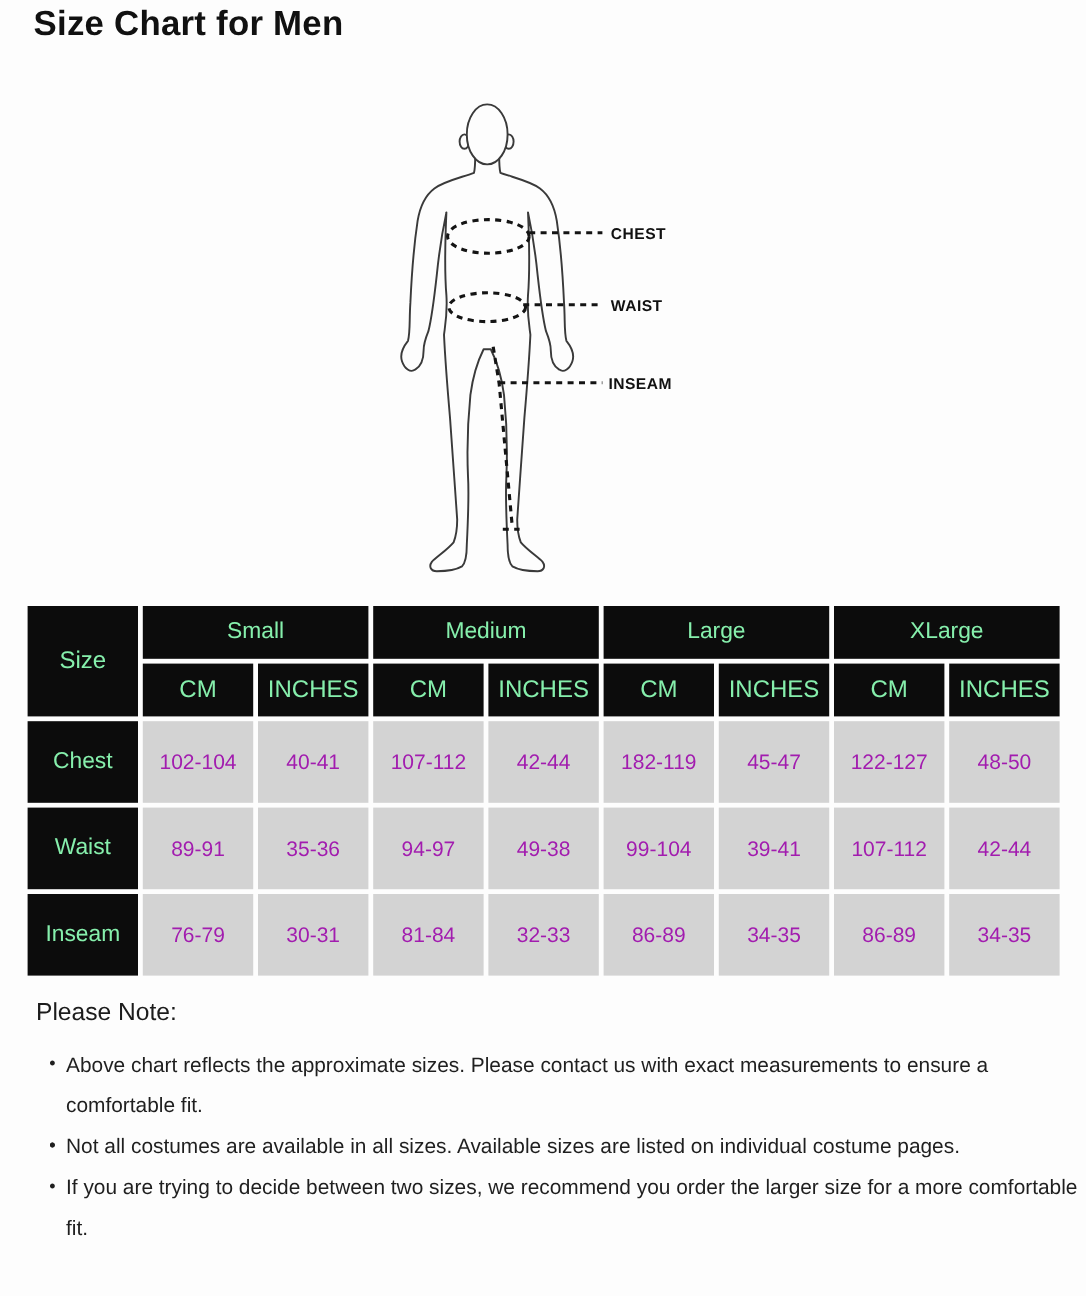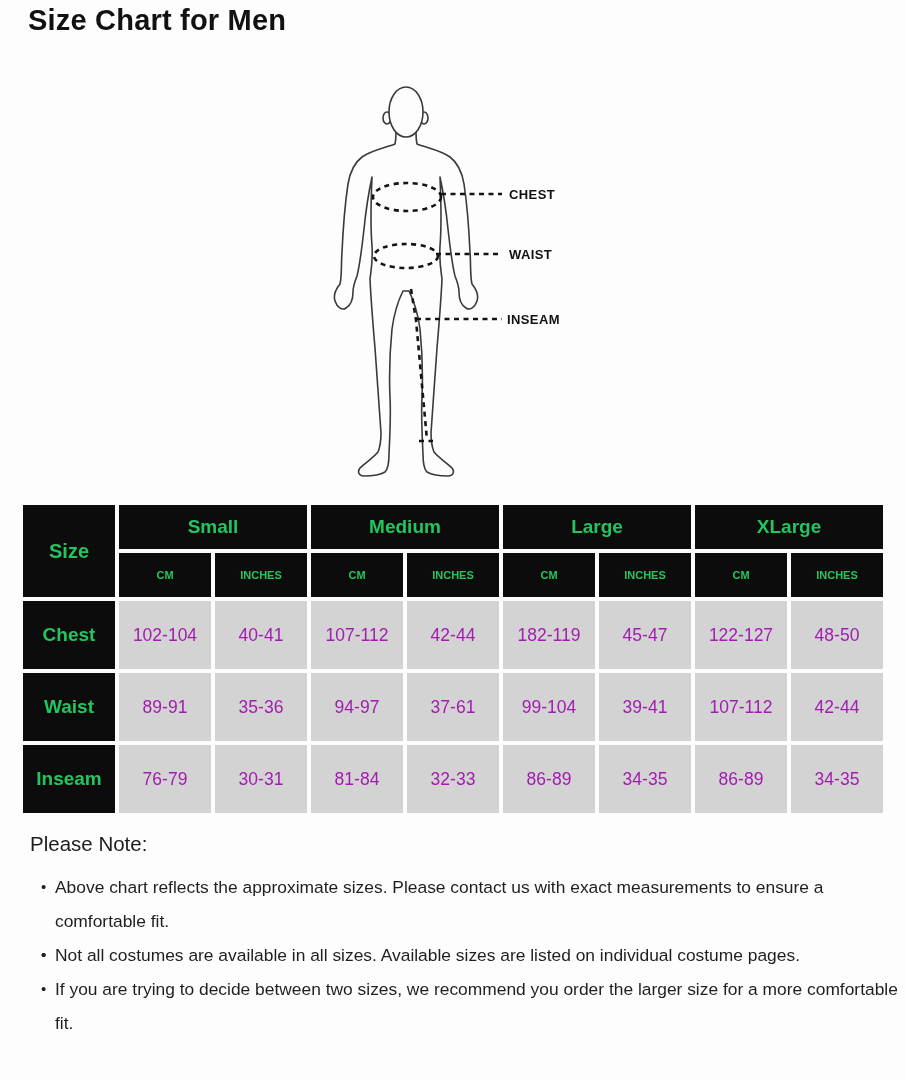--- a/index.html
+++ b/index.html
@@ -31,24 +31,24 @@
     position: absolute; left: 19px; top: 501px;
     border-collapse: separate; border-spacing: 4px;
     table-layout: fixed; width: 868px;
     background: #fdfdfd;
   }
   .size-table th, .size-table td {
     text-align: center; vertical-align: middle;
     font-family: "Liberation Sans", sans-serif;
   }
   .size-table th.dark, .size-table td.dark {
-    background: #0c0c0c; color: #22c55e; font-weight: bold;
+    background: #0c0c0c; color: #86efac; font-weight: normal;
   }
   .size-table .group-row th { height: 44px; font-size: 19px; }
-  .size-table .unit-row th { height: 44px; font-size: 11px; text-align: center; }
+  .size-table .unit-row th { height: 44px; font-size: 20px; text-align: center; }
   .size-table th.corner { font-size: 20px; }
   .size-table td.rowlabel { font-size: 19px; height: 68px; }
   .size-table td.val {
     background: #d3d3d3; color: #a21caf;
     font-size: 17.5px; height: 68px; font-weight: normal;
   }
 
   
   .notes { position: absolute; left: 30px; top: 830px; width: 872px; }
   .notes-heading { font-size: 20.5px; color: #1c1c1c; line-height: 28px; }
@@ -183,21 +183,21 @@
         <td class="val">182-119</td>
         <td class="val">45-47</td>
         <td class="val">122-127</td>
         <td class="val">48-50</td>
       </tr>
       <tr>
         <td class="dark rowlabel">Waist</td>
         <td class="val">89-91</td>
         <td class="val">35-36</td>
         <td class="val">94-97</td>
-        <td class="val">37-61</td>
+        <td class="val">49-38</td>
         <td class="val">99-104</td>
         <td class="val">39-41</td>
         <td class="val">107-112</td>
         <td class="val">42-44</td>
       </tr>
       <tr>
         <td class="dark rowlabel">Inseam</td>
         <td class="val">76-79</td>
         <td class="val">30-31</td>
         <td class="val">81-84</td>

